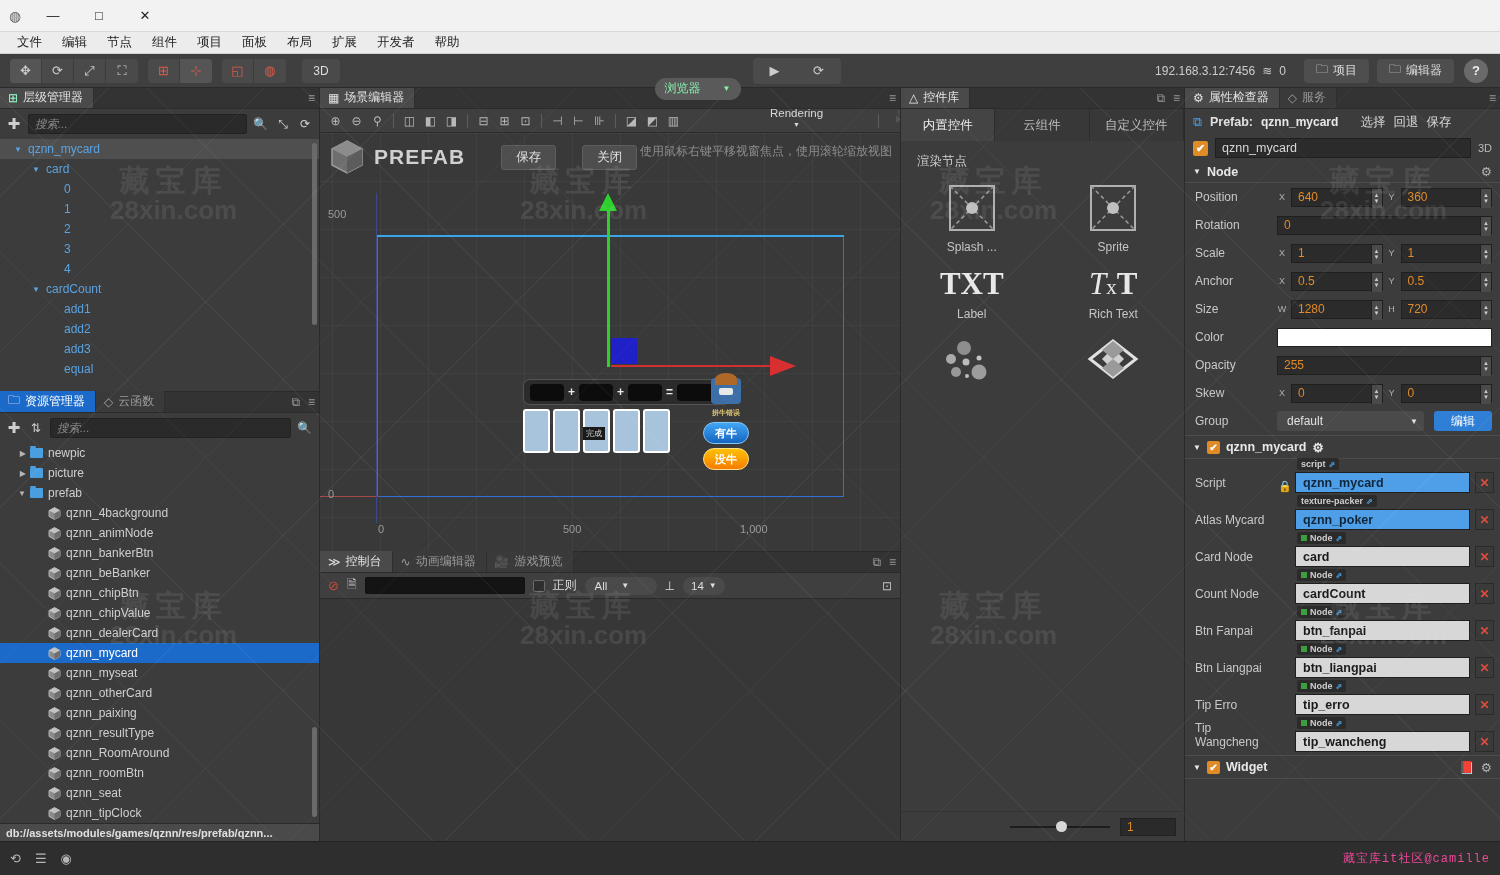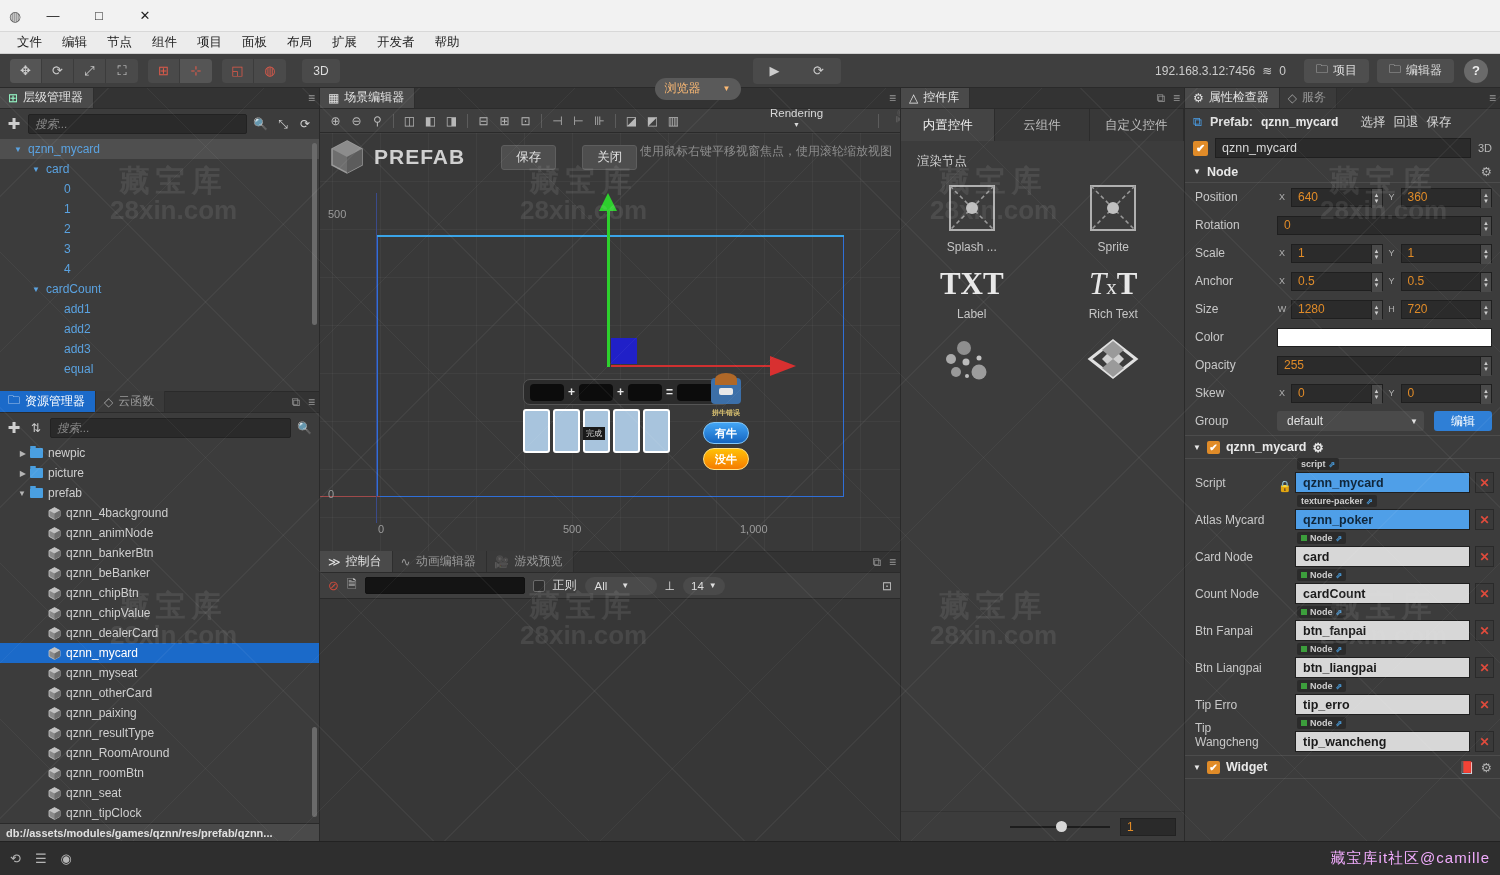--- a/index.html
+++ b/index.html
@@ -39,21 +39,21 @@
   .tgrp{ display:flex; align-items:center; background:#4a4a4a; border-radius:4px; overflow:hidden;
      margin-left:10px; height:24px;}
   .tbtn{ width:32px; height:24px; display:flex; align-items:center; justify-content:center;
      color:#ccc; font-size:13px; border-right:1px solid #3c3c3c; cursor:default;}
   .tbtn:last-child{border-right:none;}
   .tbtn.sel{ background:#555;}
   .tbtn.red{ color:#e05a4a;}
   .tbtn.t3d{ width:38px; font-size:12px; color:#ddd;}
   .spacer{ flex:1;}
   .pill{ background:#5a5a5a; border-radius:11px; height:22px; padding:0 10px; display:flex;
-     align-items:center; gap:22px; font-size:12px; color:#fdba74; cursor:default;margin-top:36px;}
+     align-items:center; gap:22px; font-size:12px; color:#86efac; cursor:default;margin-top:36px;}
   .playgrp{ display:flex; background:#4a4a4a; border-radius:4px; margin-left:12px; height:26px;}
   .playgrp .pb{ width:44px; display:flex; align-items:center; justify-content:center; color:#ccc; font-size:13px;}
   .ipinfo{ font-size:12px; color:#ccc; display:flex; align-items:center; gap:7px; margin-right:10px;}
   .tbtn-wide{ background:#4e4e4e; border-radius:4px; height:24px; padding:0 12px; display:flex;
      align-items:center; gap:5px; font-size:12px; color:#ddd; margin-left:8px; cursor:default;}
   .helpbtn{ width:24px; height:24px; border-radius:50%; background:#6a6a6a; color:#eee;
      display:flex; align-items:center; justify-content:center; font-size:13px; font-weight:bold;
      margin:0 12px 0 10px; cursor:default;}
 
   
@@ -203,21 +203,21 @@
   .reffield.blue{ background:#4f9fe8; color:#10263a;}
   .reffield.grey{ background:#d7d7d7; color:#1a1a1a;}
   .xbtn{ width:19px;height:21px;background:#3a3a3a;border:1px solid #2a2a2a;color:#e04b3c;
      display:flex;align-items:center;justify-content:center;font-size:12px;font-weight:bold;flex:none;}
   .lock{ color:#bbb; font-size:11px; width:12px; flex:none;}
 
   
   #bottombar{ position:absolute; left:0; right:0; bottom:0; height:34px; background:#2e2e2e;
      display:flex; align-items:center; padding:0 10px; gap:14px; border-top:1px solid #222; z-index:55;}
   #bottombar .bi{ color:#b5b5b5; font-size:13px; cursor:default;}
-  .credit{ margin-left:auto; color:#f0abfc; font-size:15px; letter-spacing:1px;}
+  .credit{ margin-left:auto; color:#ec4899; font-size:12px; letter-spacing:1px;font-family:Liberation Mono, monospace;}
 </style>
 </head>
 <body>
 
 <div id="titlebar">
   <div class="tb-icon">◍</div>
   <div class="winbtn">—</div>
   <div class="winbtn">□</div>
   <div class="winbtn close">✕</div>
 </div>

